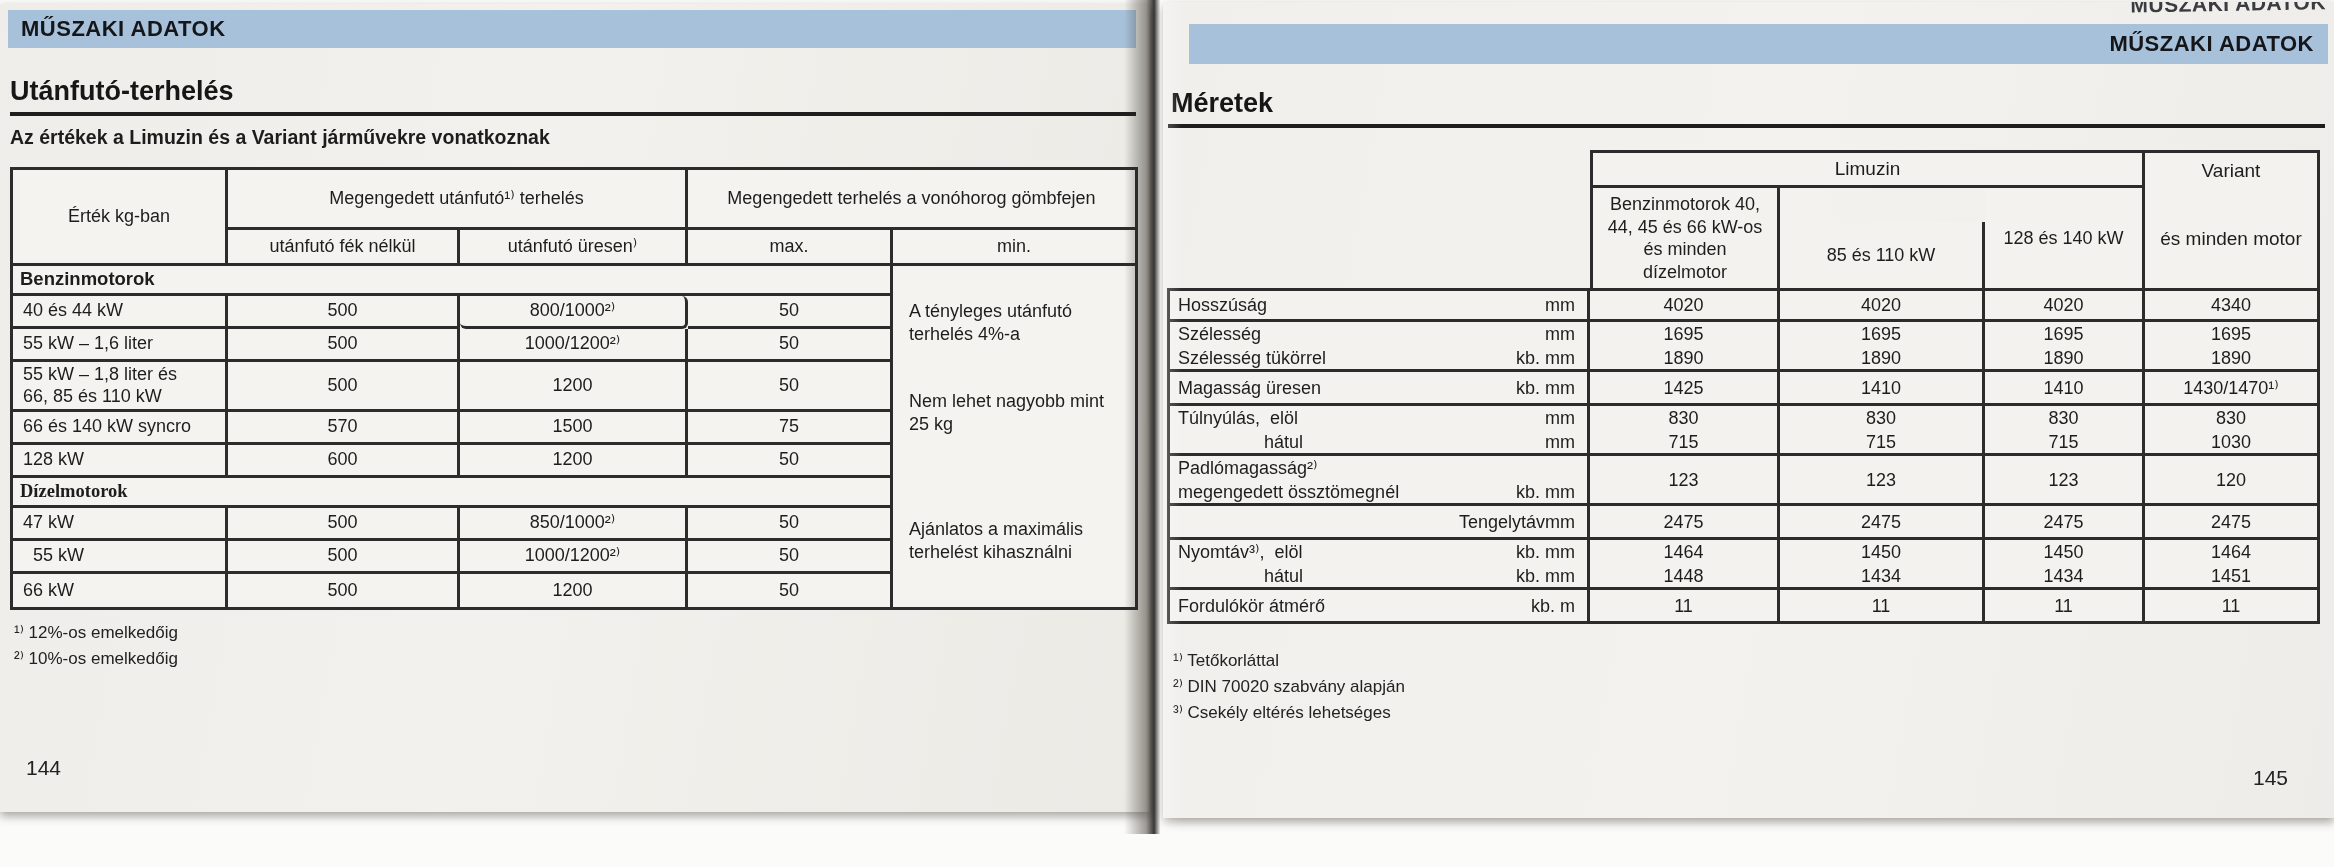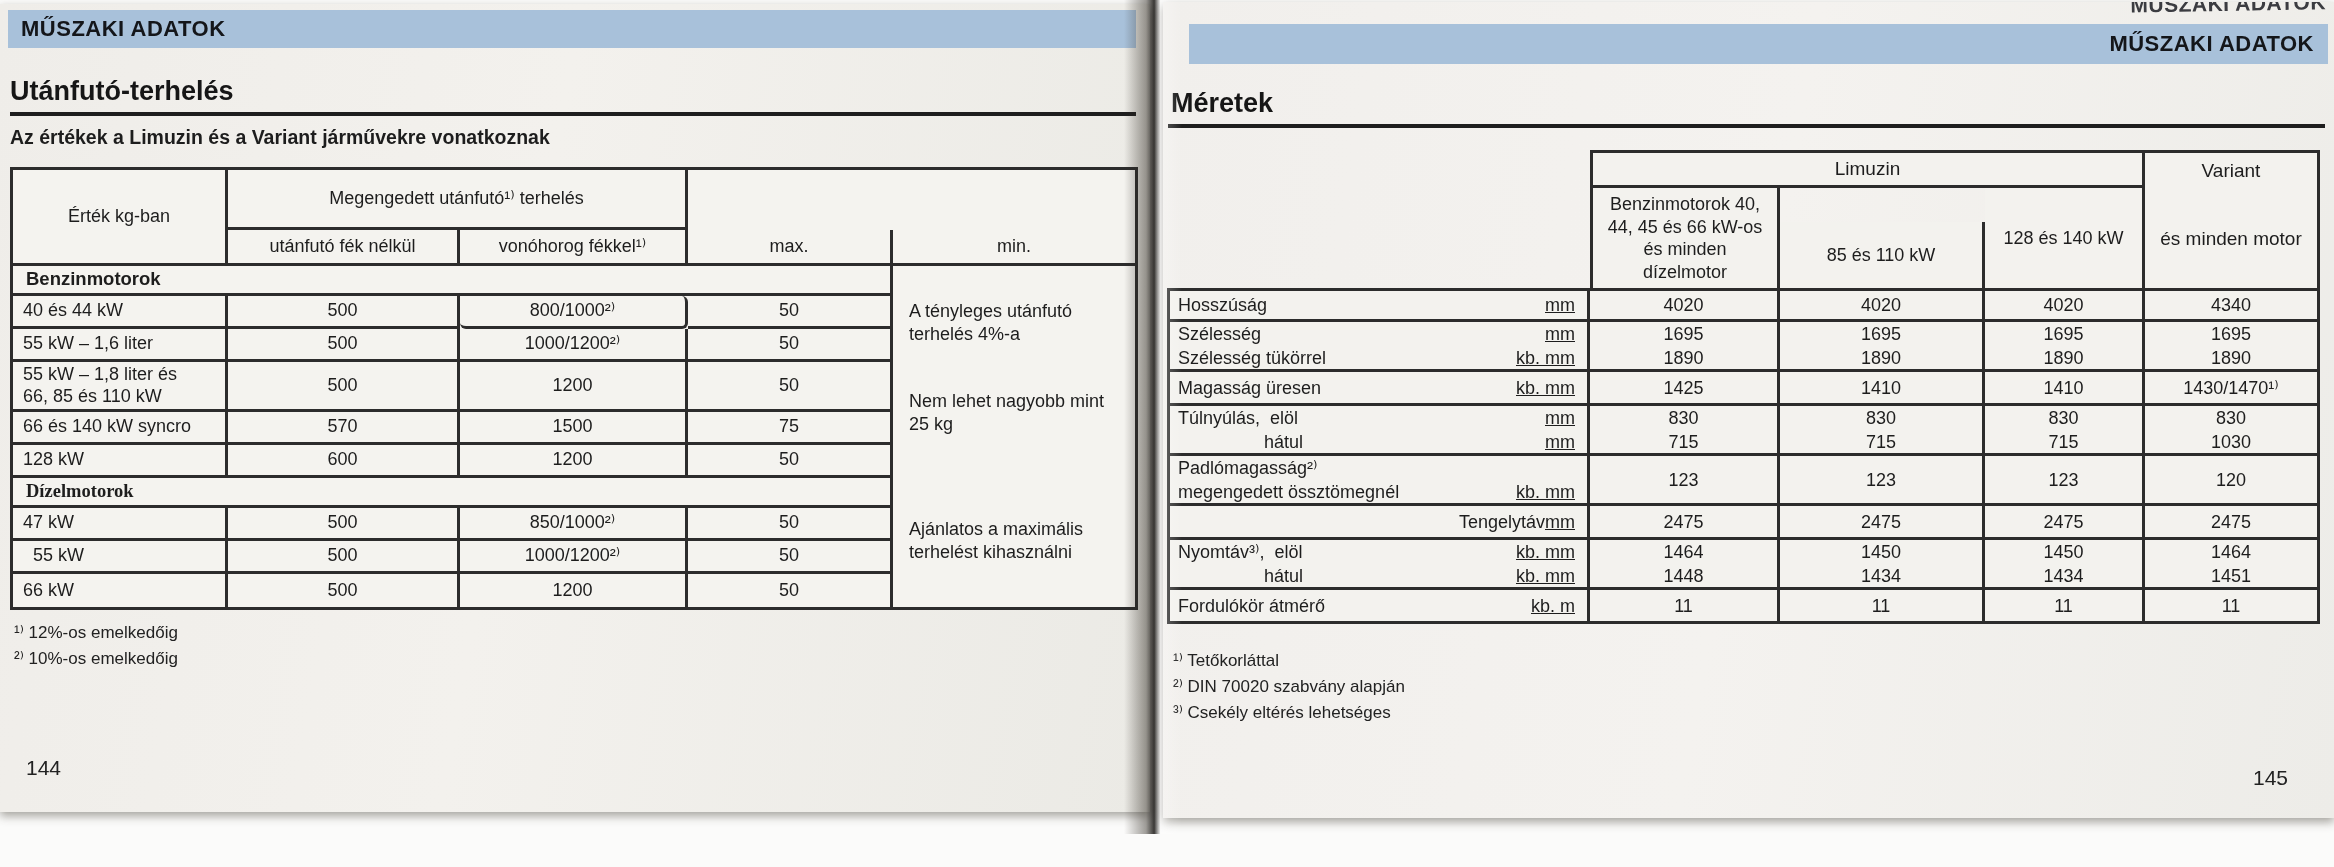--- a/index.html
+++ b/index.html
@@ -54,21 +54,21 @@
     border: 3px solid #2c2c2c; background: #f4f3ef;
   }
   .ltable .c {
     border-right: 3px solid #2c2c2c; border-bottom: 3px solid #2c2c2c;
     display: flex; align-items: center; justify-content: center;
     text-align: center; font-size: 18px; line-height: 1.2; padding: 0 6px;
   }
   .ltable .c.last { border-right: none; }
   .ltable .c.bot  { border-bottom: none; }
   .ltable .lab { justify-content: flex-start; text-align: left; padding-left: 10px; white-space: pre-line; }
-  .ltable .sec { justify-content: flex-start; font-weight: 700; padding-left: 13px; font-size: 18.5px; }
+  .ltable .sec { justify-content: flex-start; font-weight: 700; padding-left: 7px; font-size: 18.5px; }
   .ltable .notes { position: relative; display: block; border-bottom: none; }
   .note { position: absolute; left: 16px; right: 8px; text-align: left; font-size: 18px; line-height: 1.28; }
   .n0 { top: 34px; } .n1 { top: 124px; } .n2 { top: 252px; }
 
   
   .rtable {
     position: absolute; left: 4px; top: 148px; width: 1159px;
     display: grid;
     grid-template-columns: 283px 140px 190px 205px 160px 175px;
     grid-template-rows: 38px 100px 34px 50px 34px 50px 50px 34px 50px 34px;
@@ -86,21 +86,21 @@
   .rtable .desc.dfirst { border-left: 3px solid #2c2c2c; }
   .rtable .lu {
     border-left: 3px solid #2c2c2c; border-right: 3px solid #2c2c2c;
     border-bottom: 3px solid #2c2c2c;
     flex-direction: column; justify-content: center; align-items: stretch; text-align: left;
   }
   .rtable .ftop { border-top: 3px solid #2c2c2c; }
   .rtable .luline { display: flex; justify-content: space-between; line-height: 24px; padding: 0 12px 0 8px; }
   .rtable .llab { white-space: pre-wrap; }
   .rtable .llab.sub { padding-left: 86px; }
-  .rtable .lunit { text-align: right; text-decoration: underline; }
+  .rtable .lunit { text-align: right; }
   .rtable .rval { border-right: 3px solid #2c2c2c; border-bottom: 3px solid #2c2c2c;
                   flex-direction: column; justify-content: center; }
   .rtable .vline { line-height: 24px; }
 
   .footnotes { position: absolute; font-size: 17px; line-height: 26px; color: #222; }
   .fn-left  { left: 14px; top: 616px; }
   .fn-right { left: 10px; top: 646px; }
 </style>
 </head>
 <body>
@@ -110,22 +110,23 @@
   <div class="page page-left">
     <div class="band band-left">
       <span>MŰSZAKI ADATOK</span>
     </div>
     <div class="title title-left">Utánfutó-terhelés</div>
     <div class="rule rule-left"></div>
     <div class="subtitle">Az értékek a Limuzin és a Variant járművekre vonatkoznak</div>
     <div class="ltable" id="ltable">
         <div class="c hc" style="grid-area: 1 / 1 / 3 / 2;">Érték kg-ban</div>
         <div class="c hc" style="grid-area: 1 / 2 / 2 / 4;">Megengedett utánfutó¹⁾ terhelés</div>
+        <div class="c hc last" style="grid-area: 1 / 4 / 2 / 6;">Megengedett terhelés a vonóhorog gömbfejen</div>
         <div class="c hc" style="grid-area: 2 / 2 / 3 / 3;">utánfutó fék nélkül</div>
-        <div class="c hc" style="grid-area: 2 / 3 / 3 / 4;">vonóhorog fékkel¹⁾</div>
+        <div class="c hc" style="grid-area: 2 / 3 / 3 / 4;">utánfutó üresen⁾</div>
         <div class="c hc" style="grid-area: 2 / 4 / 3 / 5;">max.</div>
         <div class="c hc last" style="grid-area: 2 / 5 / 3 / 6;">min.</div>
         <div class="c sec" style="grid-area: 3 / 1 / 4 / 5;">Benzinmotorok</div>
         <div class="c lab" style="grid-area: 4 / 1 / 5 / 2;">40 és 44 kW</div>
         <div class="c val" style="grid-area: 4 / 2 / 5 / 3;">500</div>
         <div class="c val" style="grid-area: 4 / 3 / 5 / 4; border-radius: 6px;">800/1000²⁾</div>
         <div class="c val" style="grid-area: 4 / 4 / 5 / 5;">50</div>
         <div class="c lab" style="grid-area: 5 / 1 / 6 / 2;">55 kW – 1,6 liter</div>
         <div class="c val" style="grid-area: 5 / 2 / 6 / 3;">500</div>
         <div class="c val" style="grid-area: 5 / 3 / 6 / 4;">1000/1200²⁾</div>

